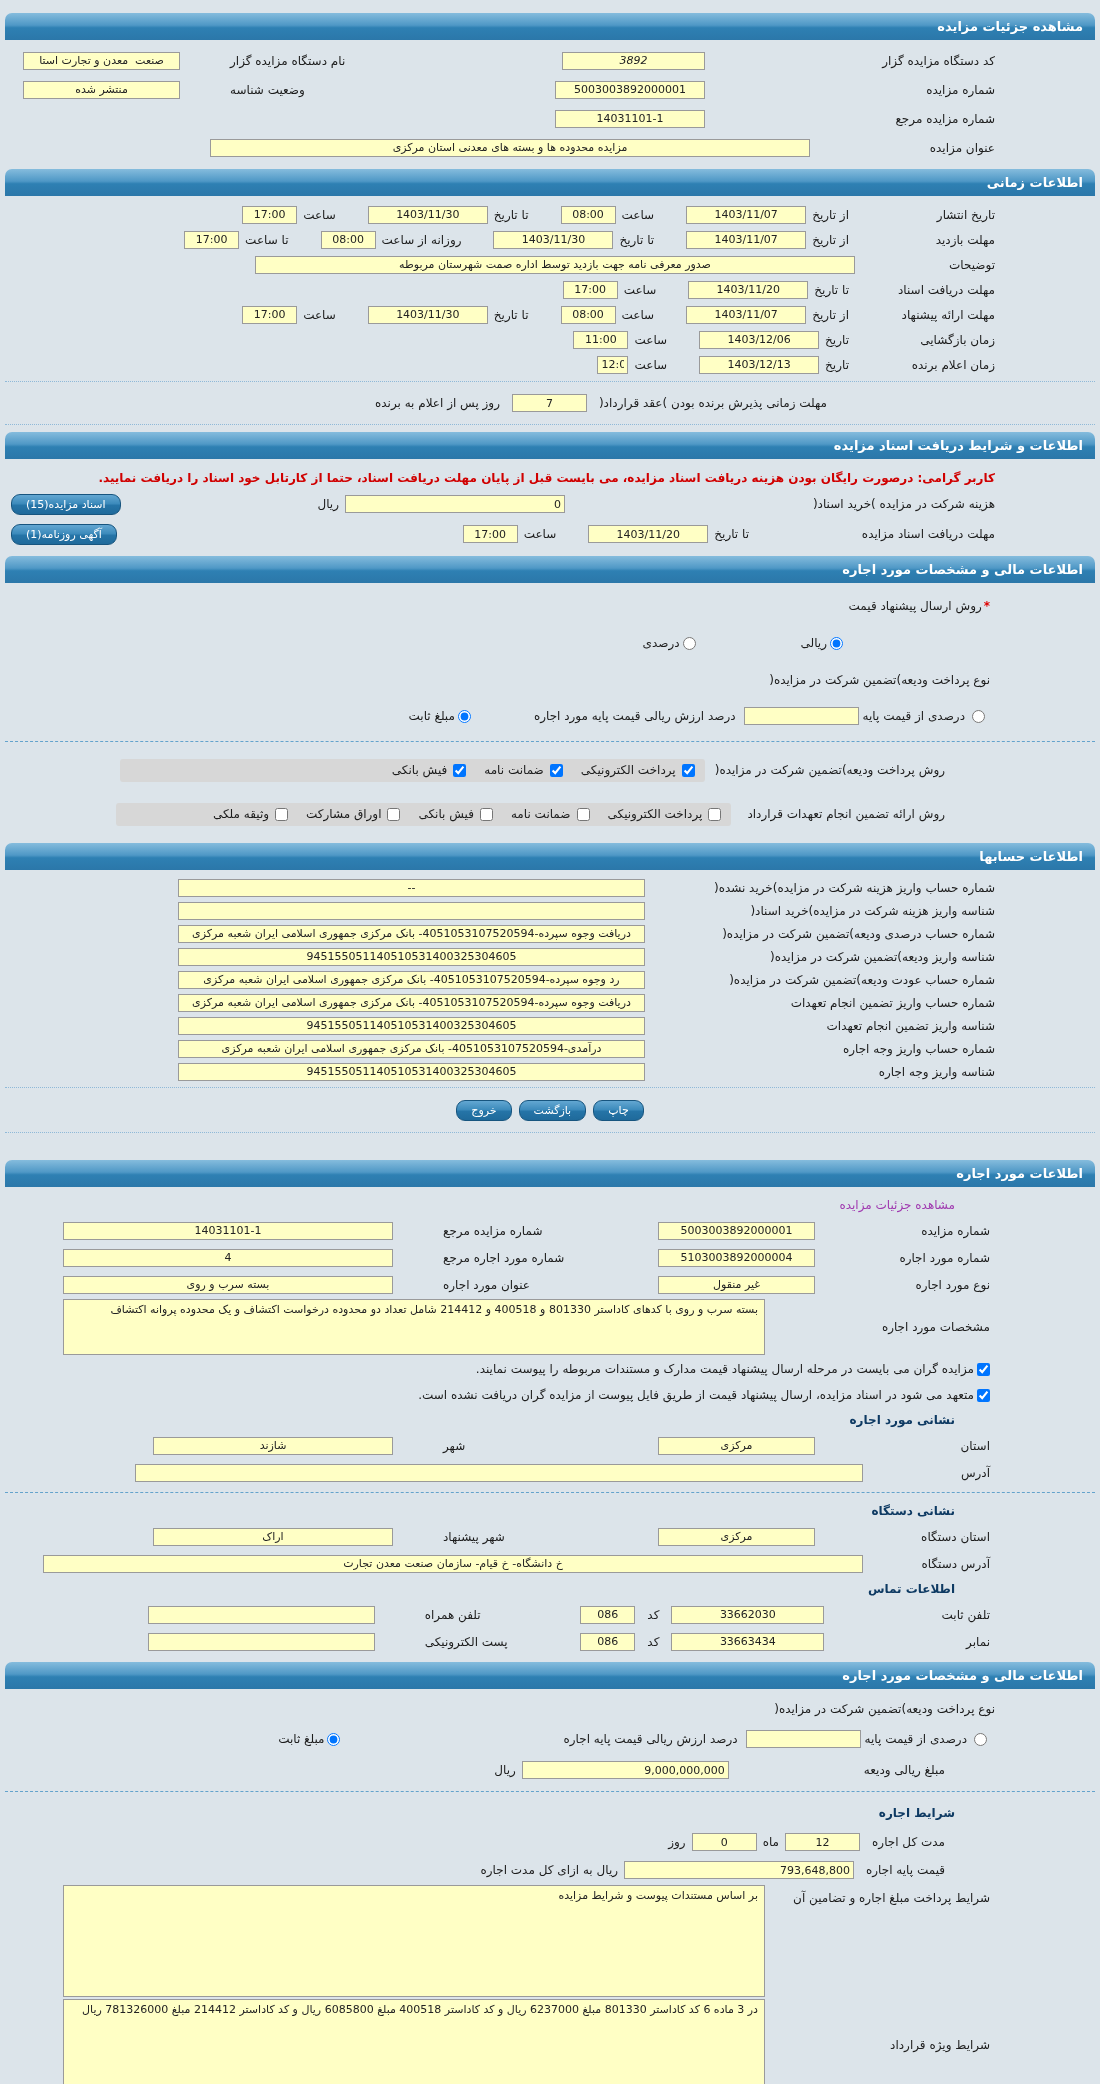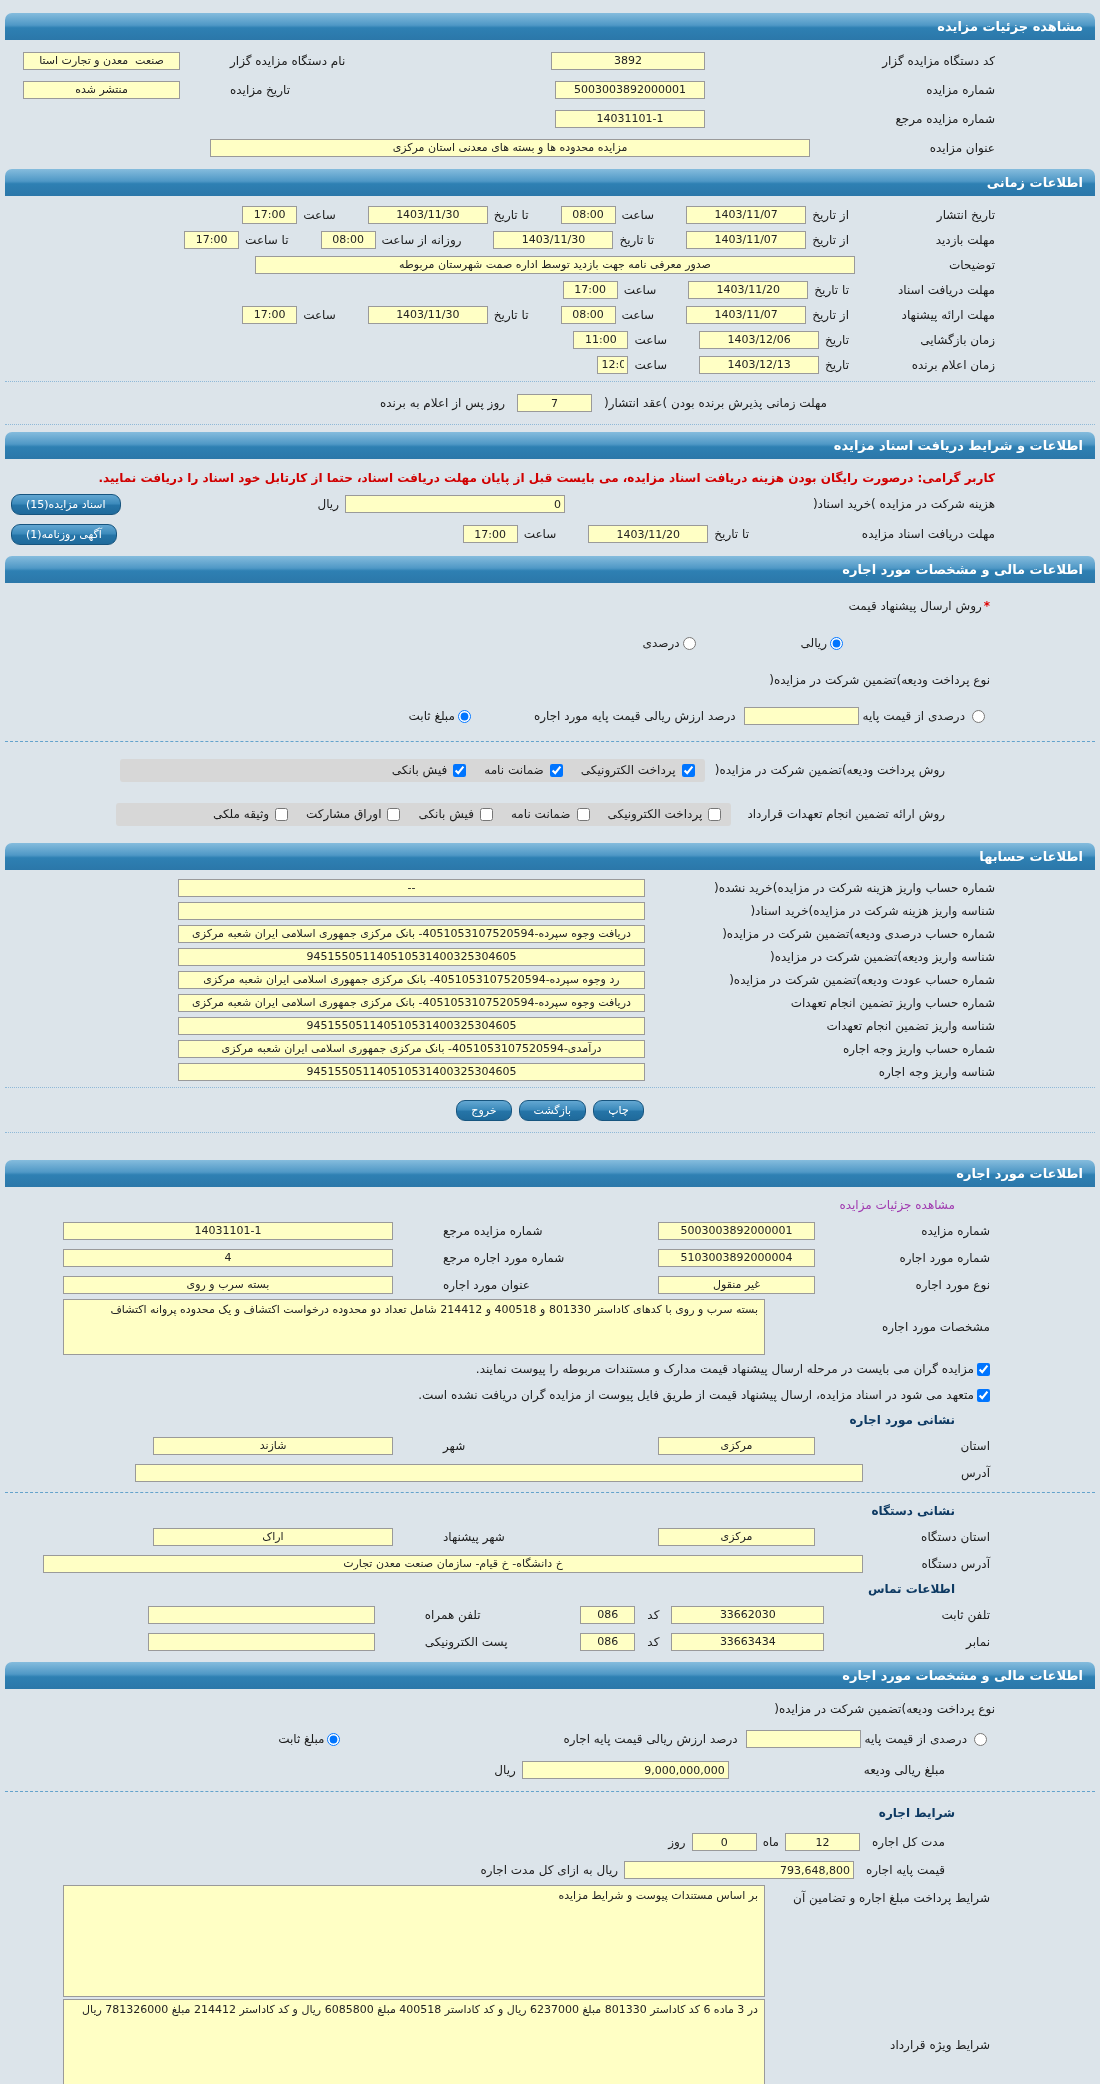--- a/index.html
+++ b/index.html
@@ -34,31 +34,31 @@
 </style>
 </head>
 <body>
 
 <div class="hdr">
   <span>مشاهده جزئیات مزایده</span>
 </div>
 
 <div class="r" style="padding-left:18px;min-height:29px">
   <span class="lbl" style="width:290px">کد دستگاه مزایده گزار</span>
-  <input class="inp ltr" style="width: 154px;" readonly="" value="3892">
+  <input class="inp ltr" style="width: 143px; font-style: italic;" readonly="" value="3892">
   <span class="sp"></span>
   <span class="lbl2" style="width:245px">نام دستگاه مزایده گزار</span>
   <input class="inp" style="width: 157px;" readonly="" value="صنعت  معدن و تجارت استا">
 </div>
 
 <div class="r" style="padding-left:18px;min-height:29px">
   <span class="lbl" style="width:290px">شماره مزایده</span>
   <input class="inp ltr" style="width: 150px;" readonly="" value="5003003892000001">
   <span class="sp"></span>
-  <span class="lbl2" style="width:245px">تاریخ مزایده</span>
+  <span class="lbl2" style="width:245px">وضعیت شناسه</span>
   <input class="inp" style="width: 157px;" readonly="" value="منتشر شده">
 </div>
 
 <div class="r" style="min-height:29px">
   <span class="lbl" style="width:290px">شماره مزایده مرجع</span>
   <input class="inp ltr" style="width: 150px;" readonly="" value="14031101-1">
 </div>
 
 <div class="r" style="min-height:29px">
   <span class="lbl" style="width:185px">عنوان مزایده</span>
@@ -130,21 +130,21 @@
   <span class="mlbl">زمان اعلام برنده</span>
   <span class="slbl">تاریخ</span>
   <input class="inp ltr" style="width: 120px;" readonly="" value="1403/12/13">
   <span class="slbl">ساعت</span>
   <input class="inp ltr" style="width: 31px;" readonly="" value="12:00">
 </div>
 
 <div class="dotted"></div>
 
 <div class="r" style="padding-right:268px;min-height:34px">
-  <span>مهلت زمانی پذیرش برنده بودن )عقد انتشار(</span>
+  <span>مهلت زمانی پذیرش برنده بودن )عقد قرارداد(</span>
   <input class="inp ltr" style="width: 75px; margin: 0px 12px;" readonly="" value="7">
   <span>روز پس از اعلام به برنده</span>
 </div>
 
 <div class="dotted"></div>
 
 <div class="hdr">
   <span>اطلاعات و شرایط دریافت اسناد مزایده</span>
 </div>
 

